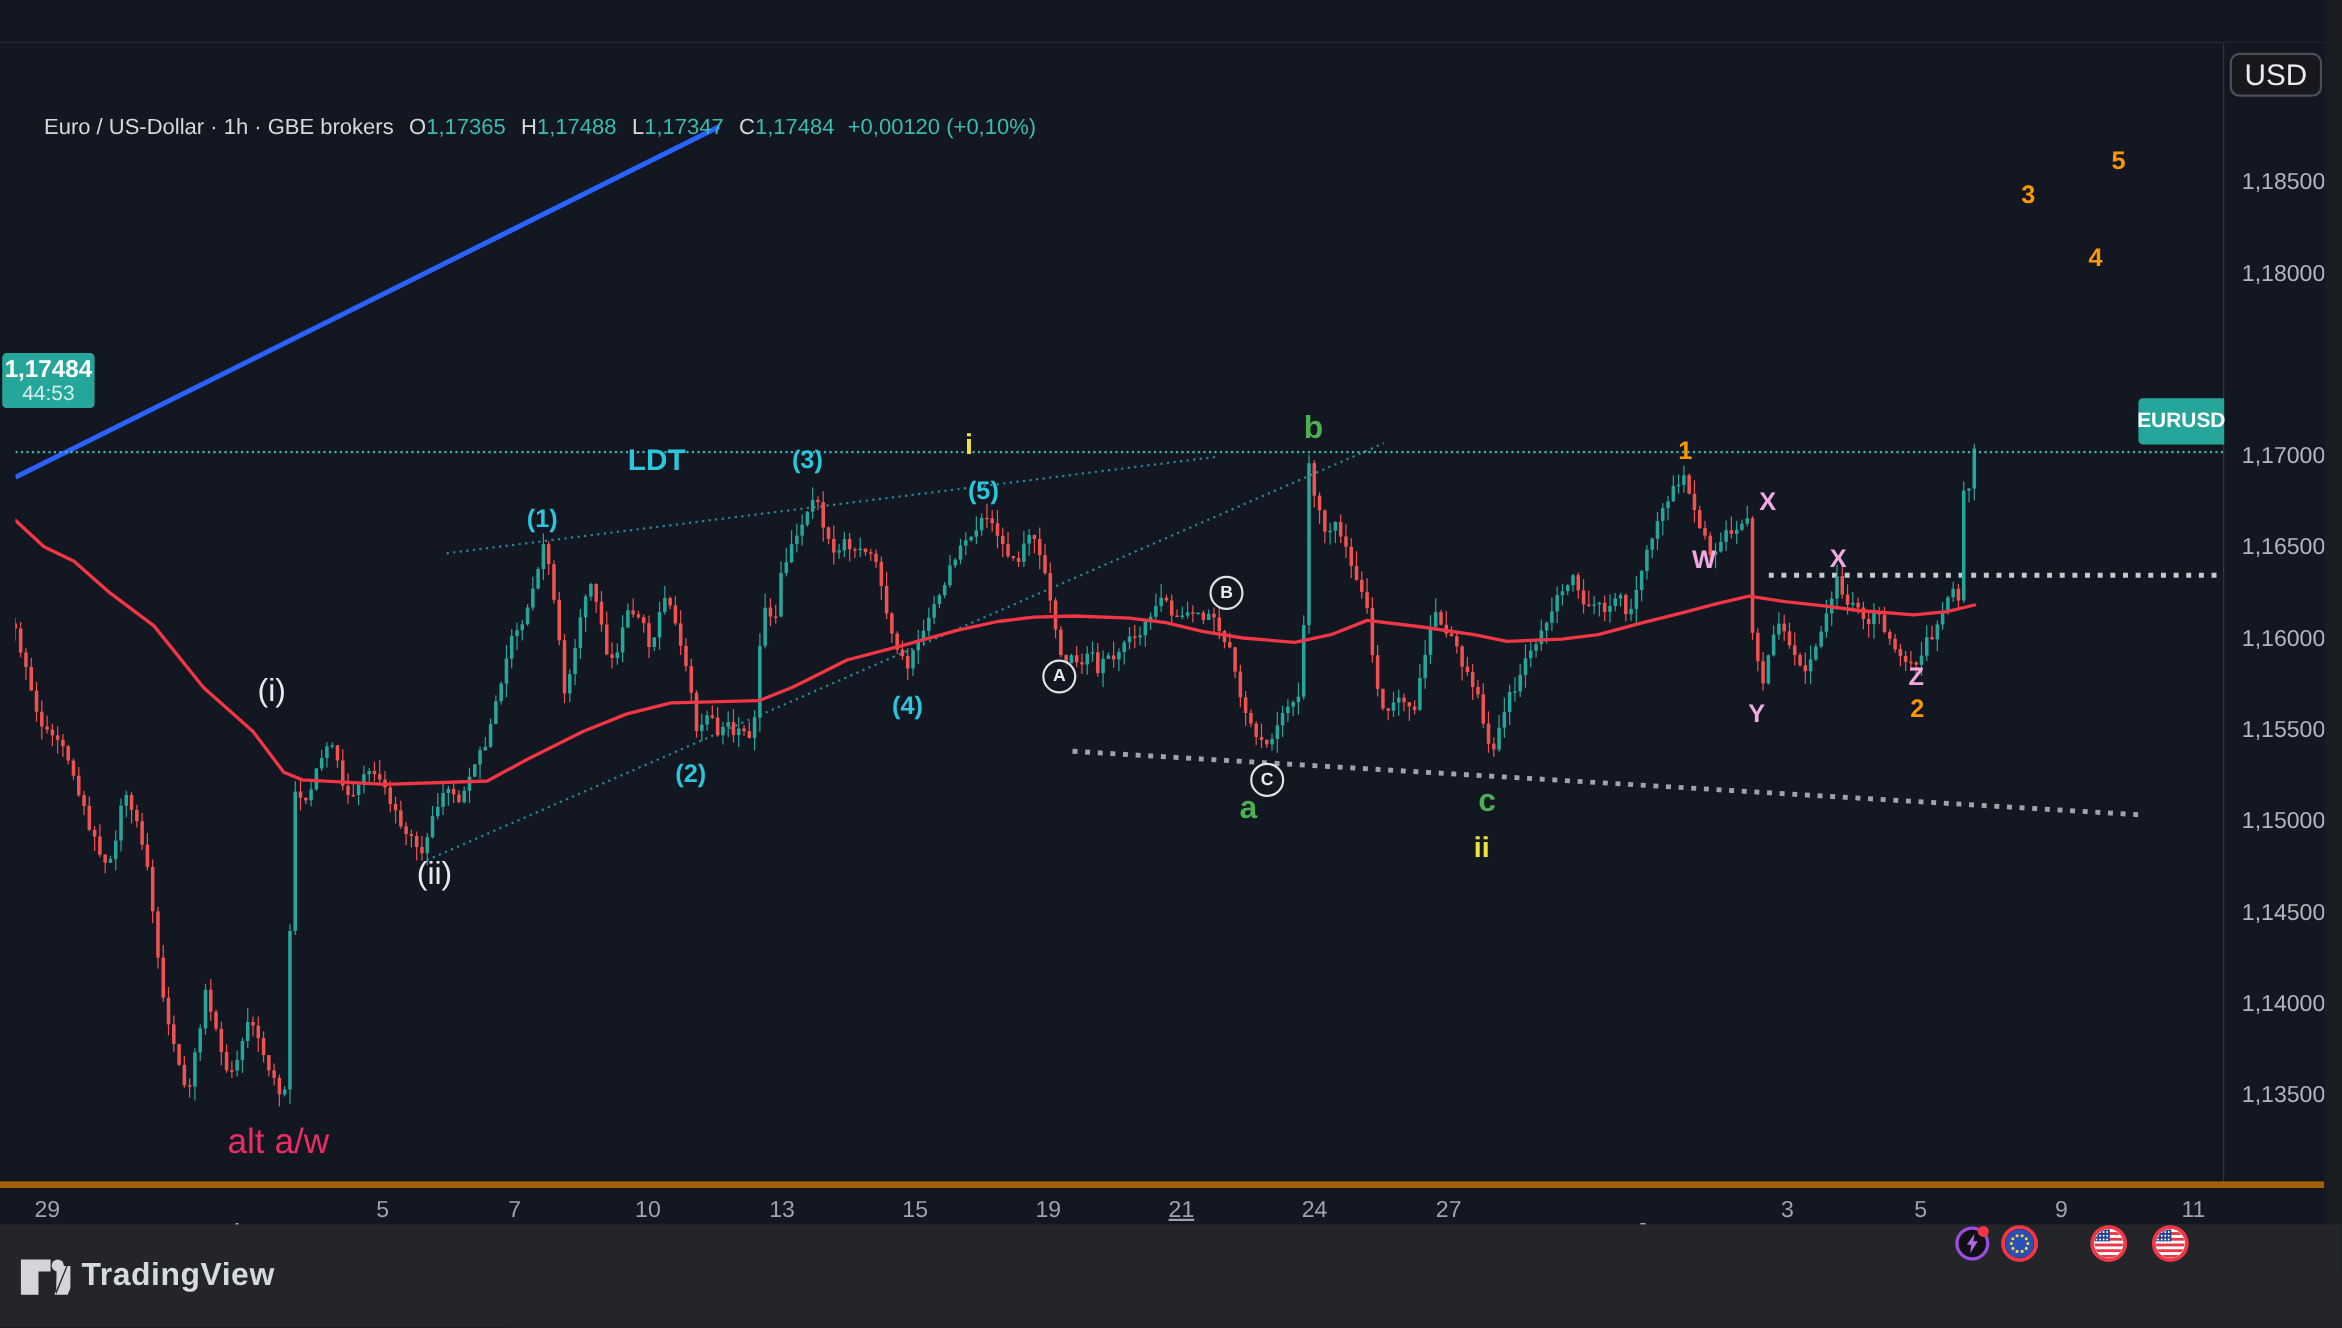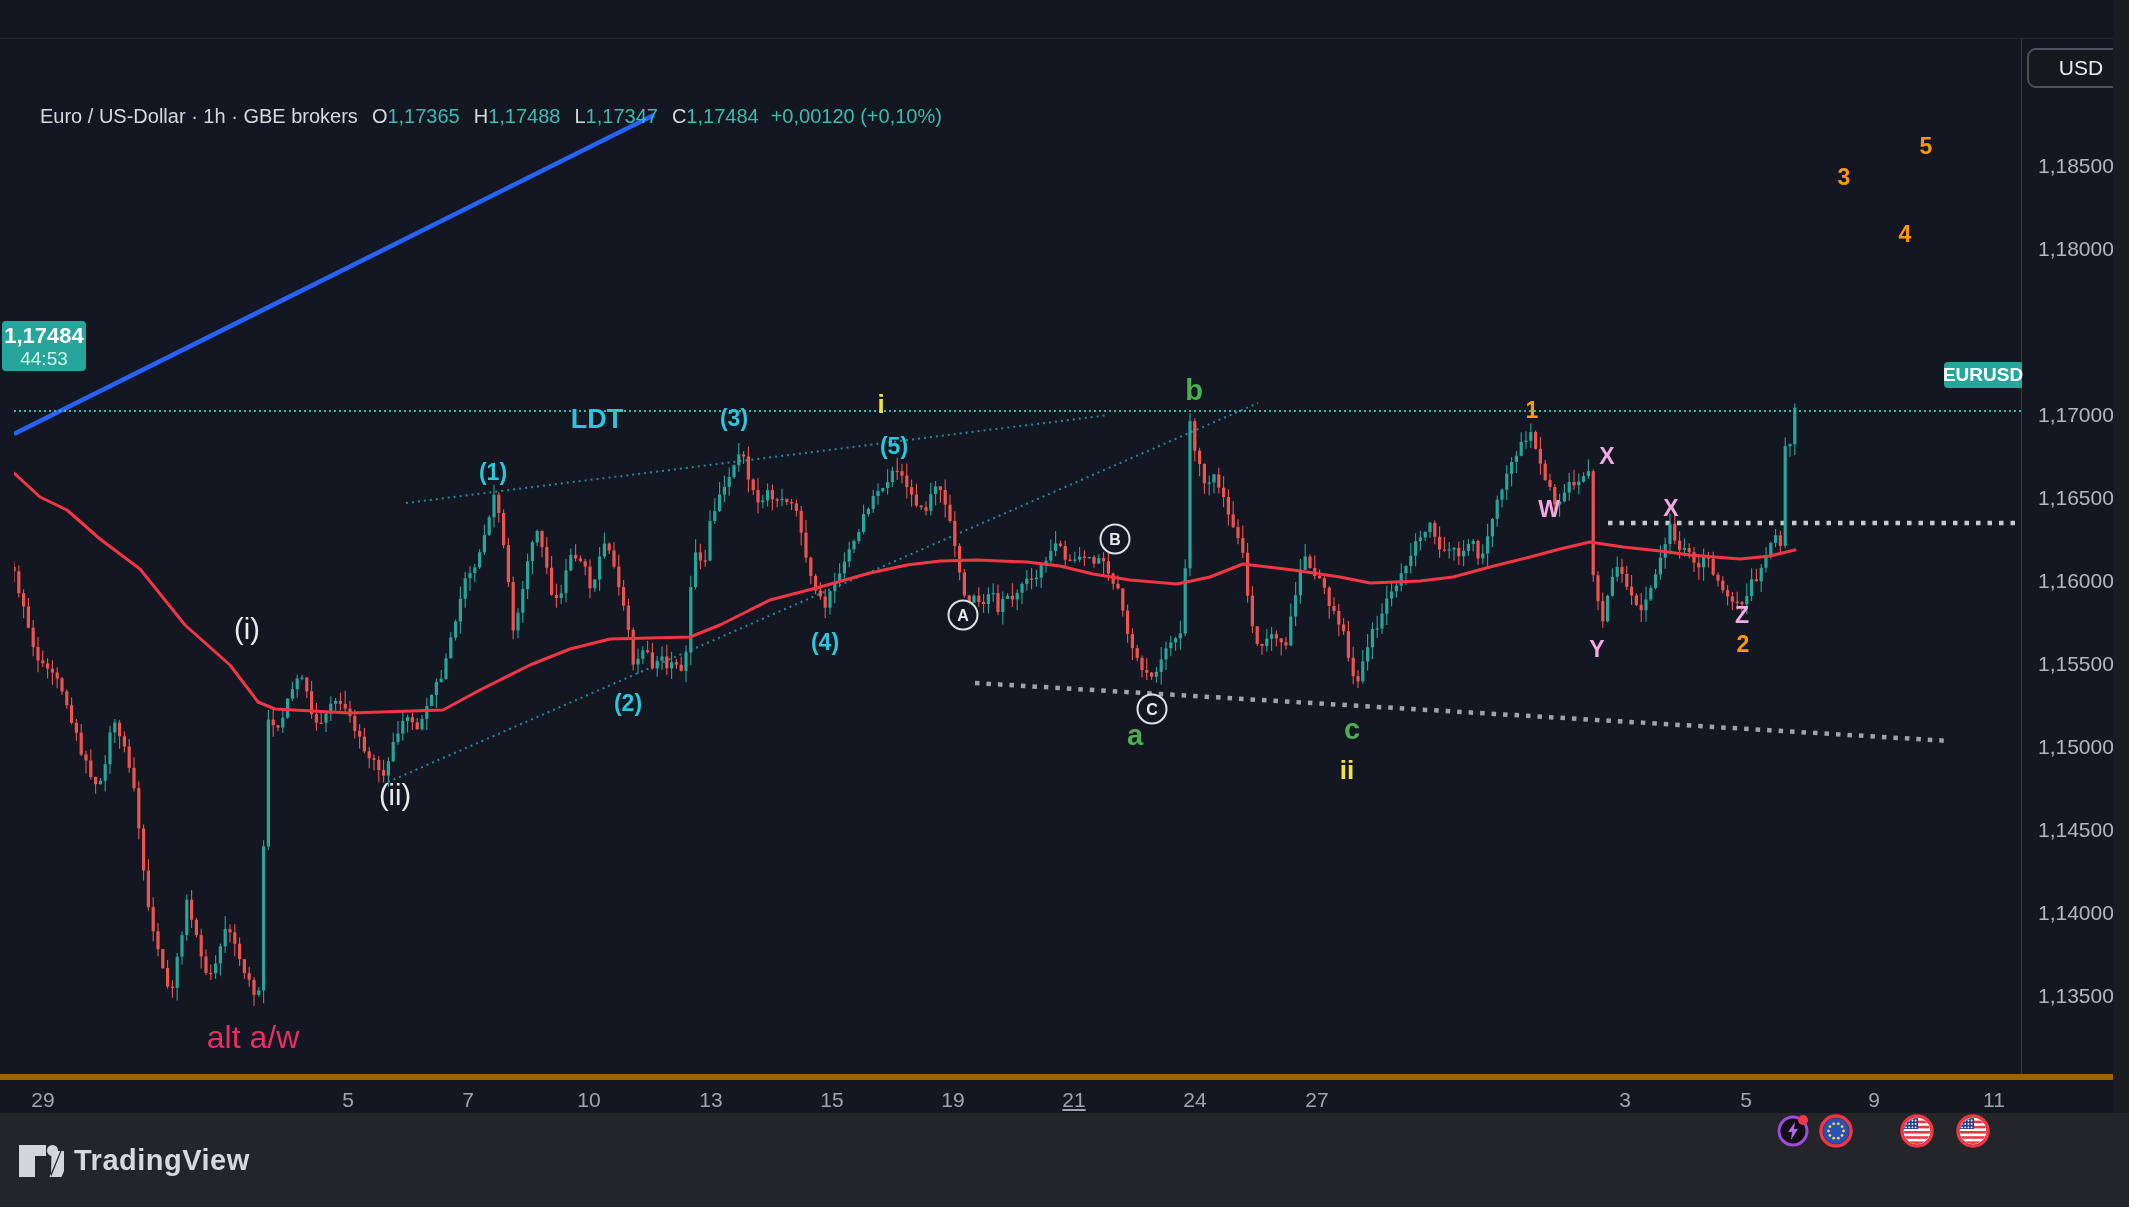--- a/index.html
+++ b/index.html
@@ -33,27 +33,27 @@
   .ann-white{color:#e8eaed;font-size:29px;font-weight:500;}
   .ann-alt{color:#ea2e63;font-size:32px;font-weight:500;}
   .ann-circle{color:#e8eaed;font-size:16px;font-weight:700;width:27px;height:27px;
               border:2px solid #dfe2e6;border-radius:50%;display:flex;align-items:center;
               justify-content:center;background:rgba(19,23,34,.65);}
   
   #price-axis{position:absolute;left:2021px;top:0;width:92px;height:1075px;background:#131722;
               border-left:1px solid #363a45;z-index:4;}
   .ptick{position:absolute;left:16px;transform:translateY(-50%);color:#b2b6bf;font-size:21px;}
   #currency-btn{position:absolute;left:5px;top:9px;width:80px;height:36px;border:2px solid #4c4f58;
-                border-radius:9px;background:#17181d;color:#e8eaed;font-size:21px;display:flex;
-                align-items:center;justify-content:center;z-index:5;padding-left:12px;}
+                border-radius:9px;background:#17181d;color:#e8eaed;font-size:27px;display:flex;
+                align-items:center;justify-content:center;z-index:5;}
   #price-badge{position:absolute;left:2px;top:282px;width:84px;height:50px;border-radius:4px;
                background:#26a69a;color:#fff;z-index:6;text-align:center;}
   #price-badge .pb-price{font-size:22px;font-weight:700;line-height:26px;margin-top:2px;}
   #price-badge .pb-count{font-size:19px;color:#d2f1ea;line-height:20px;}
-  #symbol-tag{position:absolute;left:1944px;top:323px;width:78px;height:26px;background:#26a69a;
+  #symbol-tag{position:absolute;left:1944px;top:323px;width:78px;height:42px;background:#26a69a;
               border-radius:4px 0 0 4px;color:#fff;font-size:19px;font-weight:700;display:flex;
               align-items:center;justify-content:center;z-index:6;text-align:right;}
   
   #time-axis{position:absolute;left:0;top:1035px;width:2113px;height:40px;border-top:6px solid #a16207;
              background:#131722;z-index:4;}
   .ttick{position:absolute;top:50%;transform:translate(-50%,-50%);color:#9fa4ad;font-size:21px;}
   .ttick.major{color:#d3d6db;margin-top:20px;}
   
   #events{position:absolute;left:0;top:0;z-index:6;}
   .evt{position:absolute;transform:translate(-50%,-50%);}

